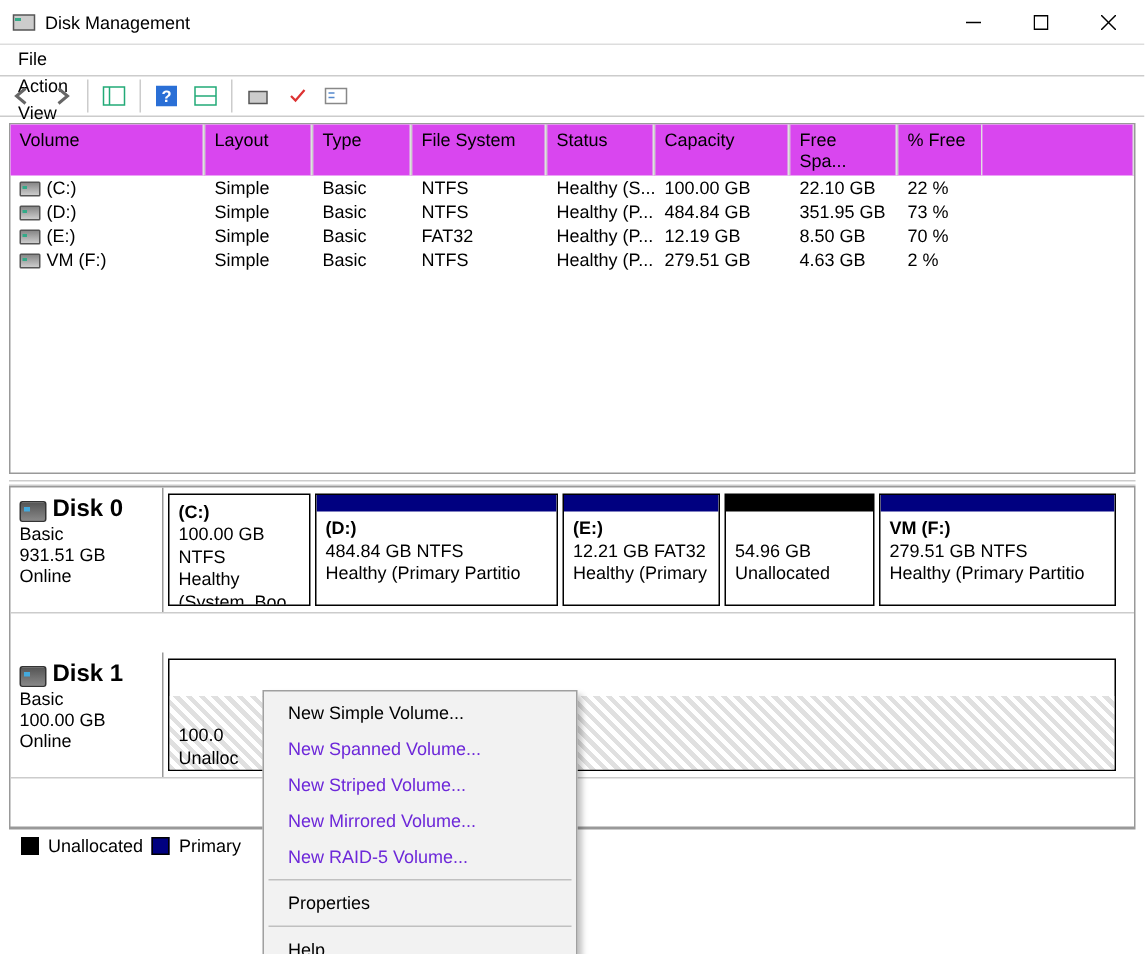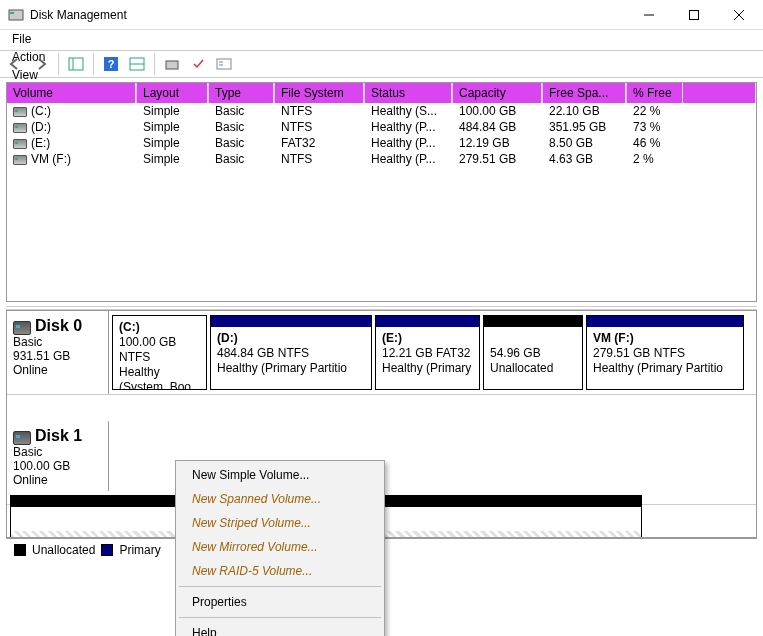--- a/index.html
+++ b/index.html
@@ -30,23 +30,23 @@
 .vol-rows { height: 198px; }
 .vol-row { display: flex; }
 .vol-row .cell { padding: 1px 6px; white-space: nowrap; overflow: hidden; }
 .drive-icon { display:inline-block; width:14px; height:10px; vertical-align:middle; margin-right:4px; background:linear-gradient(#888,#ccc); border:1px solid #555; border-radius:1px; position:relative;}
 .drive-icon::after{content:""; position:absolute; left:1px; top:2px; width:3px; height:2px; background:#3a8;}
 
 .col.c0,.cell.c0{width:130px}
 .col.c1,.cell.c1{width:72px}
 .col.c2,.cell.c2{width:66px}
 .col.c3,.cell.c3{width:90px}
-.col.c4,.cell.c4{width:88px}
+.col.c4,.cell.c4{width:72px}
 .col.c5,.cell.c5{width:90px}
-.col.c6,.cell.c6{width:84px}
+.col.c6,.cell.c6{width:72px}
 .col.c7,.cell.c7{width:56px; border-right:none}
 .col.c8{flex:1; border-right:none}
 
 .splitter{height:4px; background:#fff; border-top:1px solid #ccc; border-bottom:1px solid #ccc; margin:0 6px;}
 
 
 .disk-map { margin: 0 6px; border:1px solid #999; height: 228px; overflow:hidden;}
 .disk-row { display:flex; border-bottom:1px solid #ccc; height:84px;}
 .disk-info { width:102px; border-right:1px solid #999; padding:6px 6px 4px 6px; position:relative;}
 .disk-info .disk-icon{display:inline-block; width:18px; height:14px; background:linear-gradient(#555,#888); border:1px solid #333; border-radius:2px; vertical-align:middle; margin-right:4px; position:relative;}
@@ -63,21 +63,21 @@
 .part.unalloc .part-body{background: repeating-linear-gradient(45deg,#fff,#fff 3px,#e0e0e0 3px,#e0e0e0 6px); margin-top: 24px;}
 
 
 .legend{display:flex; align-items:center; gap:6px; padding:4px 8px; border-top:1px solid #999; margin:0 6px; font-size:12px;}
 .legend .swatch{width:12px; height:12px; border:1px solid #000; display:inline-block;}
 .sw-black{background:#000;} .sw-navy{background:#000080;}
 
 
 .ctx-menu{position:absolute; left:175px; top:460px; width:210px; background:#f2f2f2; border:1px solid #a0a0a0; box-shadow:3px 3px 4px rgba(0,0,0,.25); z-index:100; padding:2px;}
 .ctx-item{padding:5px 14px; font-size:12px; color:#000;}
-.ctx-item.disabled{color:#a16207;font-style:italic;}
+.ctx-item.disabled{color:#6d28d9;}
 .ctx-sep{height:1px; background:#c0c0c0; margin:3px 1px;}
 .highlight-box{position:absolute; border:2px solid #e8311a; pointer-events:none;}
 </style>
 </head>
 <body>
 
 <div class="titlebar">
   <span class="app-icon">
     <svg viewBox="0 0 16 16">
         <rect x="1" y="3" width="14" height="10" fill="#ccc" stroke="#555"></rect>
@@ -197,21 +197,21 @@
         <div class="cell c7">73 %</div>
       </div>
       <div class="vol-row">
         <div class="cell c0"><span class="drive-icon"></span>(E:)</div>
         <div class="cell c1">Simple</div>
         <div class="cell c2">Basic</div>
         <div class="cell c3">FAT32</div>
         <div class="cell c4">Healthy (P...</div>
         <div class="cell c5">12.19 GB</div>
         <div class="cell c6">8.50 GB</div>
-        <div class="cell c7">46 %</div>
+        <div class="cell c7">70 %</div>
       </div>
       <div class="vol-row">
         <div class="cell c0"><span class="drive-icon"></span>VM (F:)</div>
         <div class="cell c1">Simple</div>
         <div class="cell c2">Basic</div>
         <div class="cell c3">NTFS</div>
         <div class="cell c4">Healthy (P...</div>
         <div class="cell c5">279.51 GB</div>
         <div class="cell c6">4.63 GB</div>
         <div class="cell c7">2 %</div>
@@ -265,21 +265,21 @@
         <div class="part" style="width: 158px;">
           <div class="part-header hdr-navy"></div>
           <div class="part-body">
             <div class="part-title">VM  (F:)</div>
             <div>279.51 GB NTFS</div>
             <div>Healthy (Primary Partitio</div>
           </div>
         </div>
       </div>
     </div>
-    <div class="disk-row" style="margin-top: 26px; flex-direction: column;">
+    <div class="disk-row" style="margin-top: 26px;">
       <div class="disk-info">
         <div><span class="disk-icon"></span><span class="disk-title">Disk 1</span></div>
         <div class="disk-sub">Basic</div>
         <div class="disk-sub">100.00 GB</div>
         <div class="disk-sub">Online</div>
       </div>
       <div class="disk-parts">
         <div class="part unalloc" style="width: 632px;">
           <div class="part-header hdr-black"></div>
           <div class="part-body">

